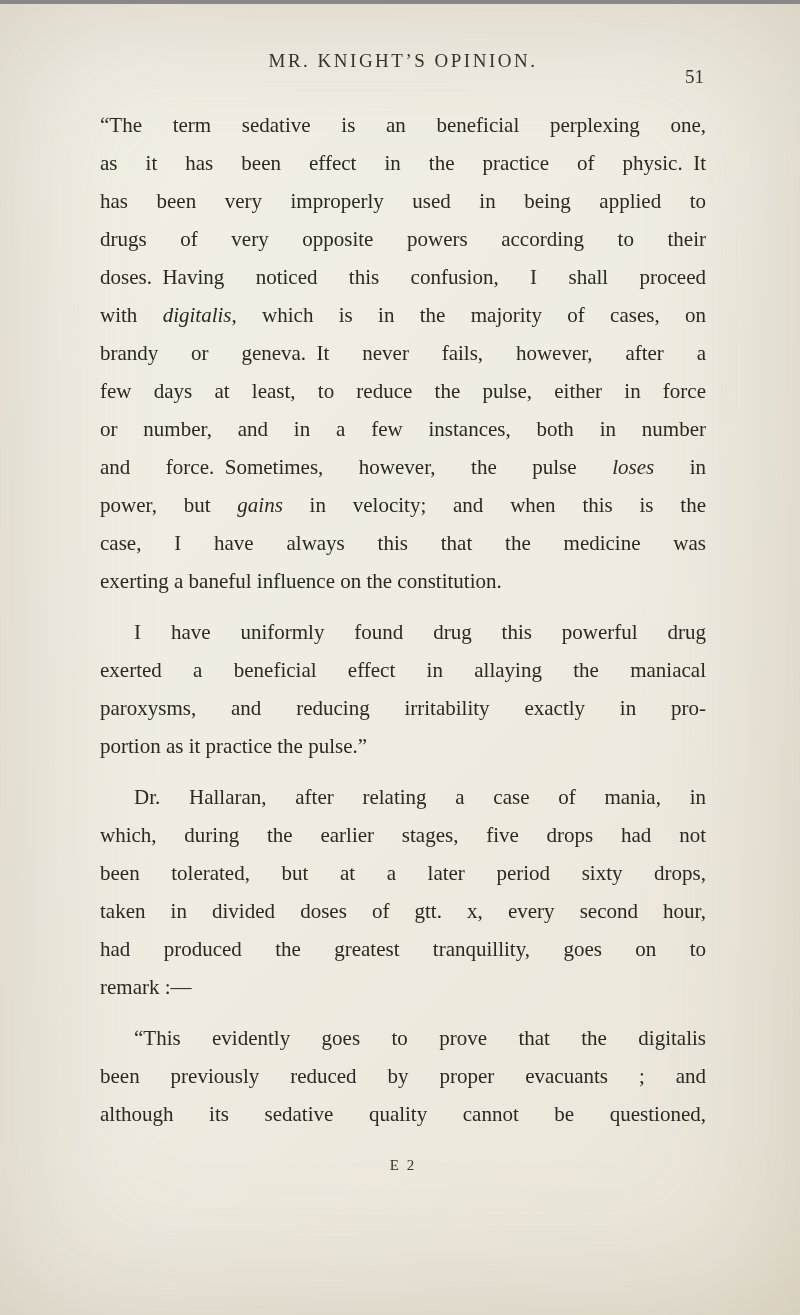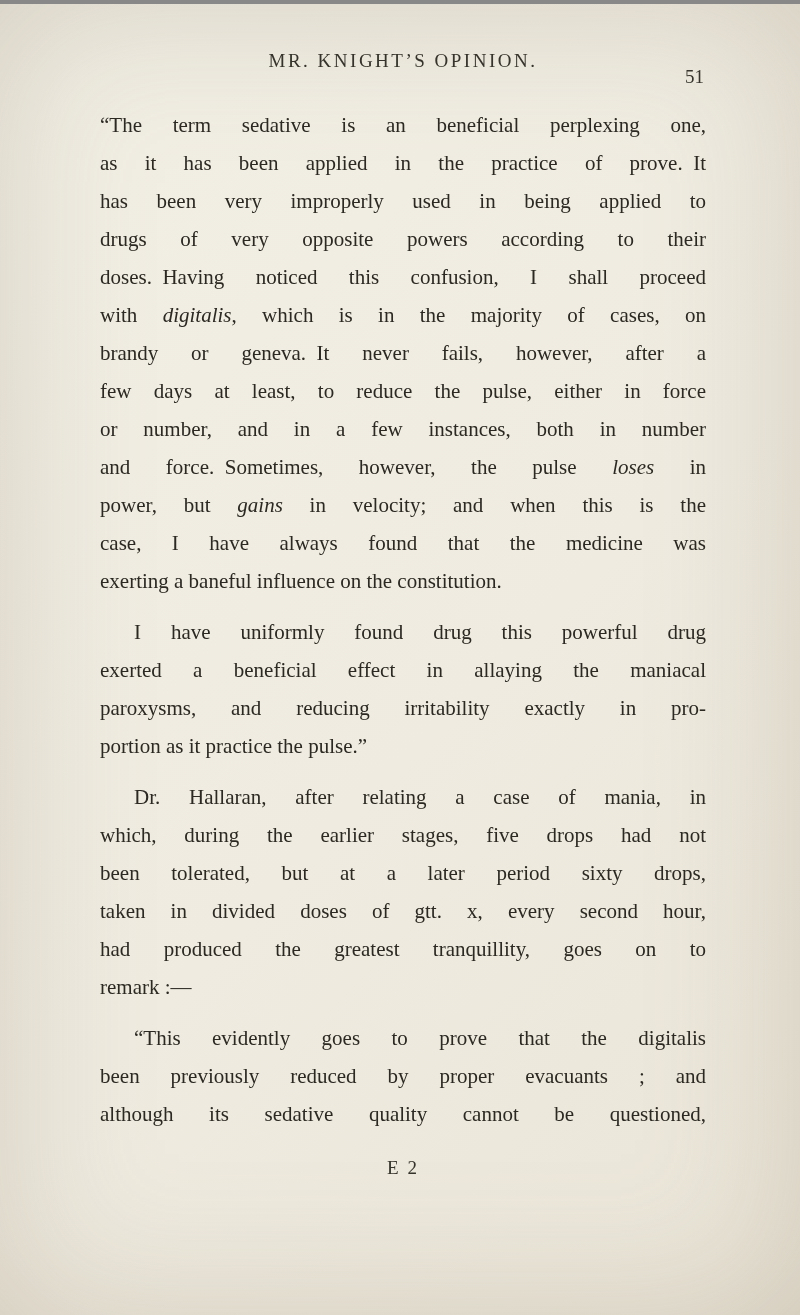--- a/index.html
+++ b/index.html
@@ -51,51 +51,51 @@
     -moz-text-align-last: left;
   }
   .line.justify {
     text-align-last: justify;
     -moz-text-align-last: justify;
   }
   .paragraph.indent .line:first-child { text-indent: 34px; }
   .italic { font-style: italic; }
   .signature {
     text-align: center;
-    font-size: 19px;
+    font-size: 15px;
     letter-spacing: 2px;
     margin-top: 24px;
     color: #35332b;
   }
 </style>
 </head>
 <body>
 
 <div class="page">
   <div class="inner">
 
     <div class="page-header">
       <div class="running-title">MR. KNIGHT’S OPINION.</div>
       <div class="page-number">51</div>
     </div>
 
     <div class="text-block">
         <div class="paragraph">
           <div class="line justify"><span>“The term sedative is an beneficial perplexing one,</span></div>
-          <div class="line justify"><span>as it has been applied in the practice of prove. It</span></div>
+          <div class="line justify"><span>as it has been effect in the practice of physic. It</span></div>
           <div class="line justify"><span>has been very improperly used in being applied to</span></div>
           <div class="line justify"><span>drugs of very opposite powers according to their</span></div>
           <div class="line justify"><span>doses. Having noticed this confusion, I shall proceed</span></div>
           <div class="line justify"><span>with </span><span class="italic">digitalis</span><span>, which is in the majority of cases, on</span></div>
           <div class="line justify"><span>brandy or geneva. It never fails, however, after a</span></div>
           <div class="line justify"><span>few days at least, to reduce the pulse, either in force</span></div>
           <div class="line justify"><span>or number, and in a few instances, both in number</span></div>
           <div class="line justify"><span>and force. Sometimes, however, the pulse </span><span class="italic">loses</span><span> in</span></div>
           <div class="line justify"><span>power, but </span><span class="italic">gains</span><span> in velocity; and when this is the</span></div>
-          <div class="line justify"><span>case, I have always found that the medicine was</span></div>
+          <div class="line justify"><span>case, I have always this that the medicine was</span></div>
           <div class="line"><span>exerting a baneful influence on the constitution.</span></div>
         </div>
         <div class="paragraph indent">
           <div class="line justify"><span>I have uniformly found drug this powerful drug</span></div>
           <div class="line justify"><span>exerted a beneficial effect in allaying the maniacal</span></div>
           <div class="line justify"><span>paroxysms, and reducing irritability exactly in pro-</span></div>
           <div class="line"><span>portion as it practice the pulse.”</span></div>
         </div>
         <div class="paragraph indent">
           <div class="line justify"><span>Dr. Hallaran, after relating a case of mania, in</span></div>

